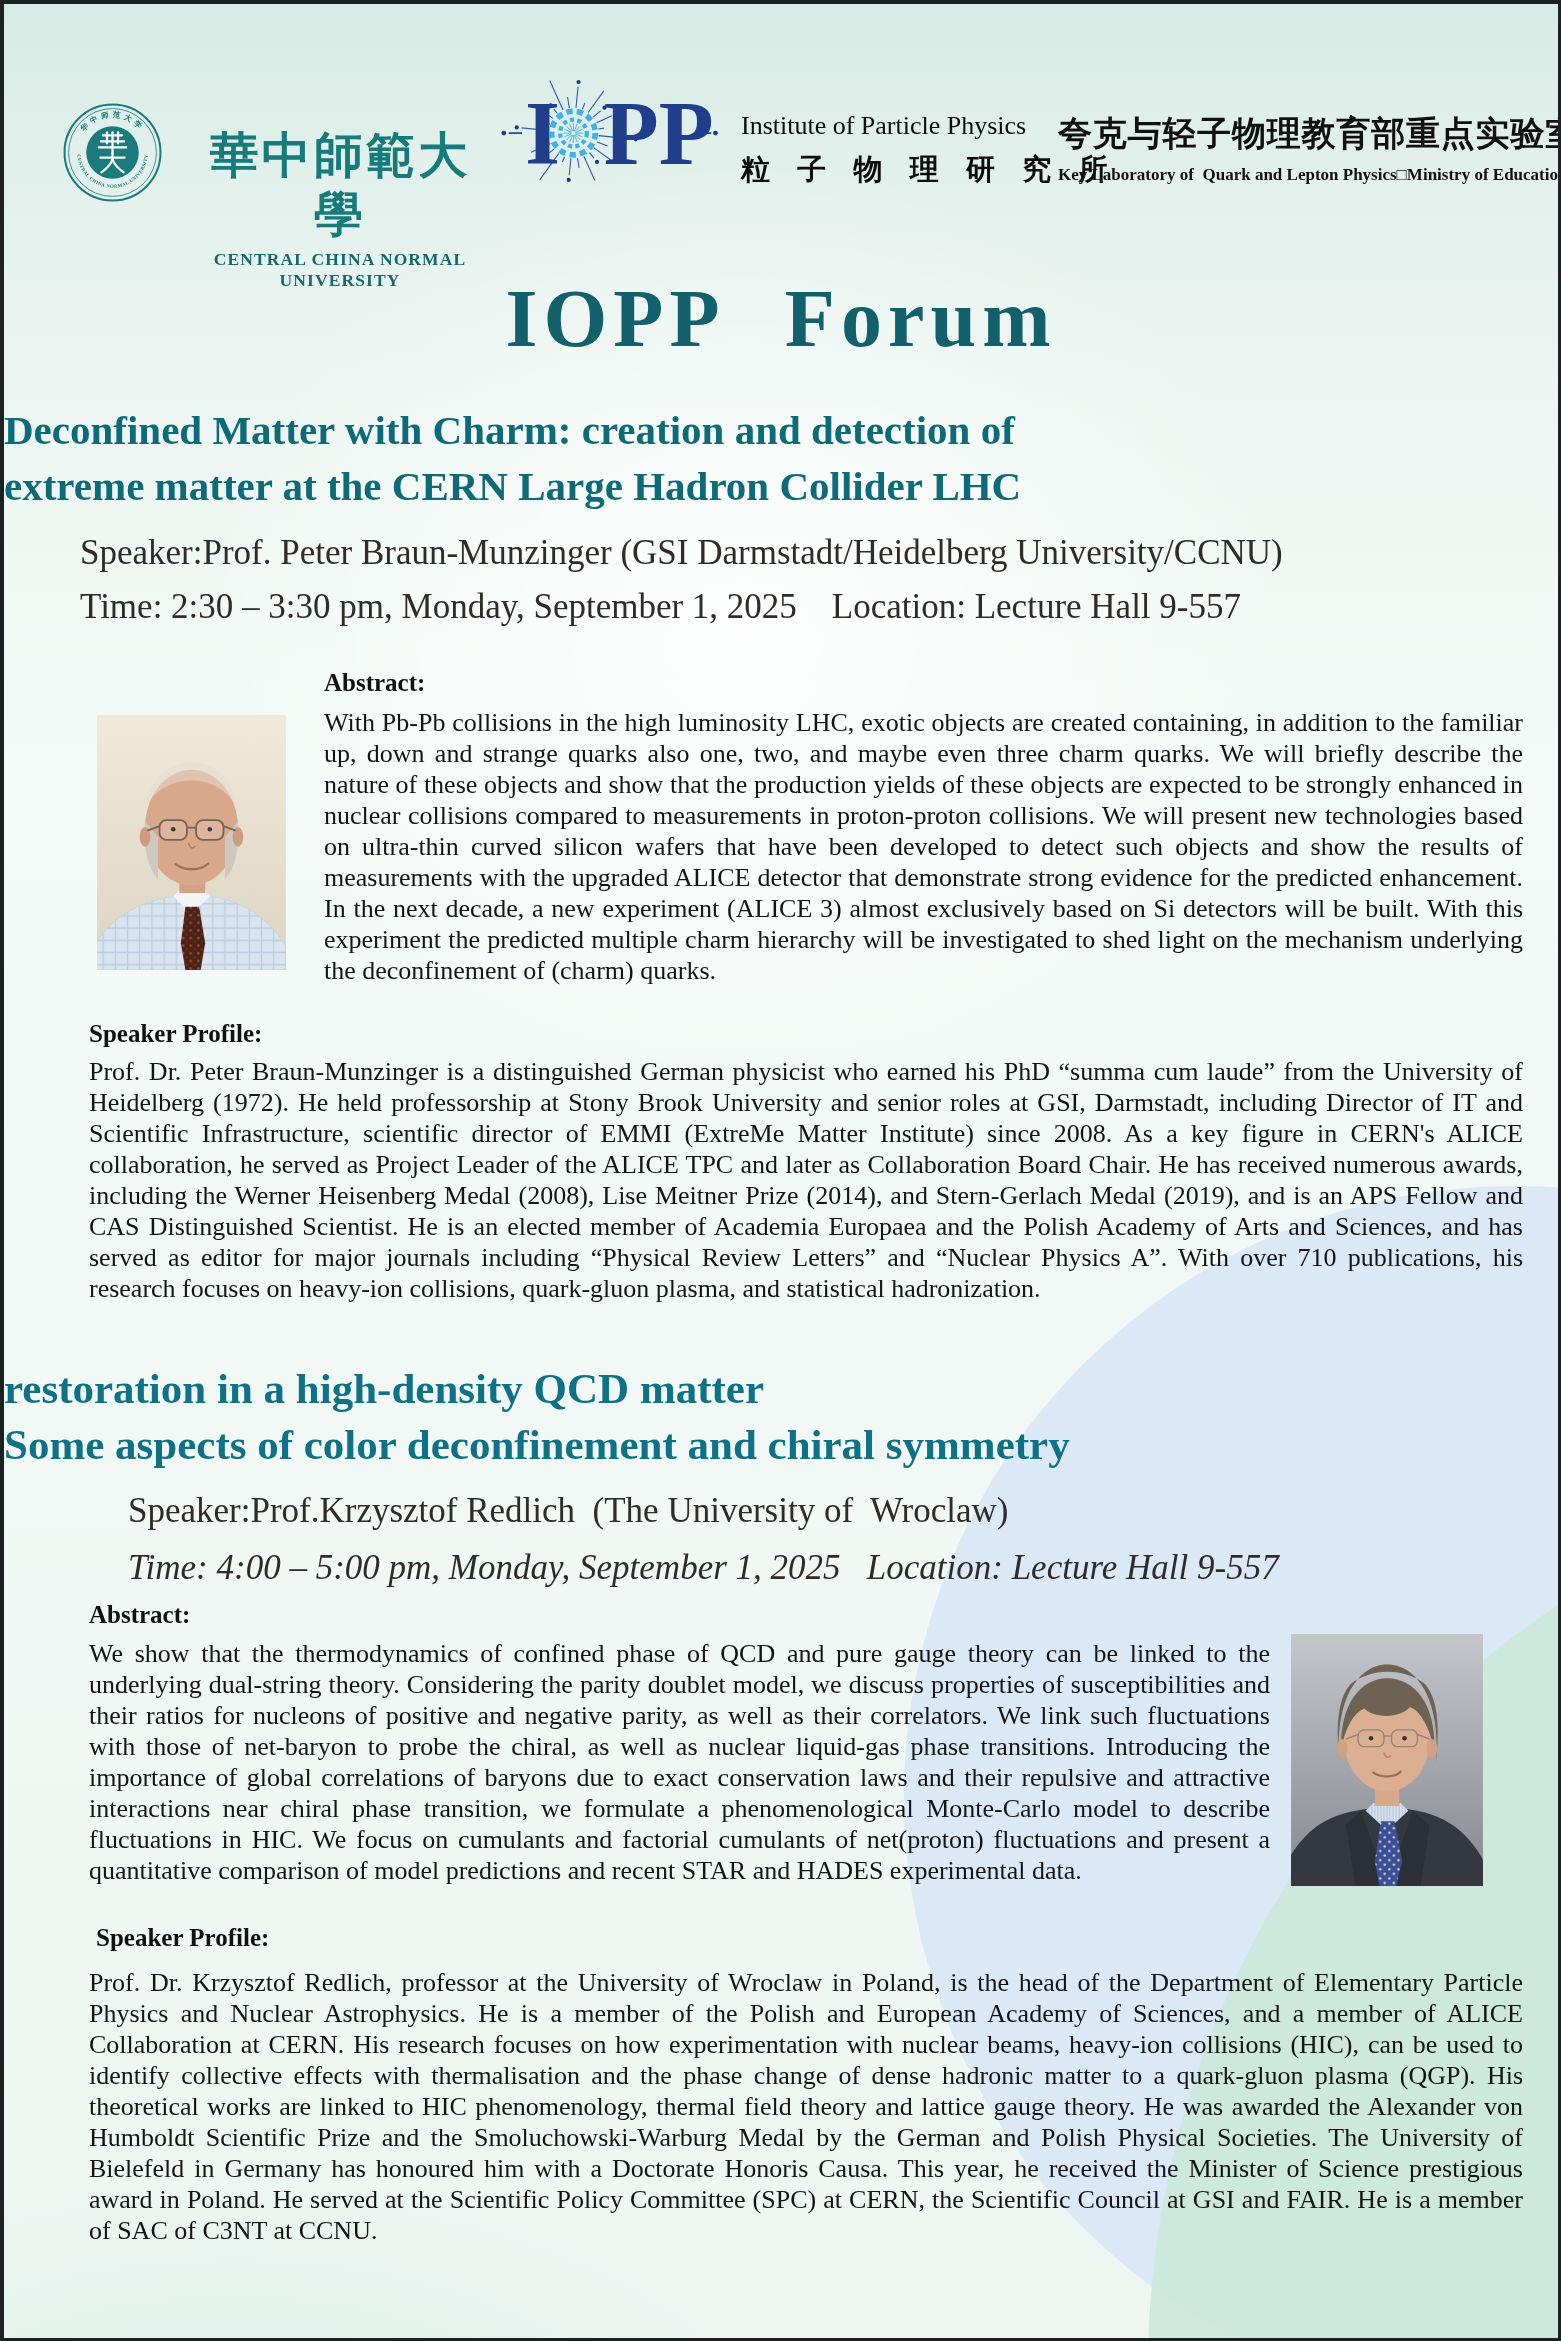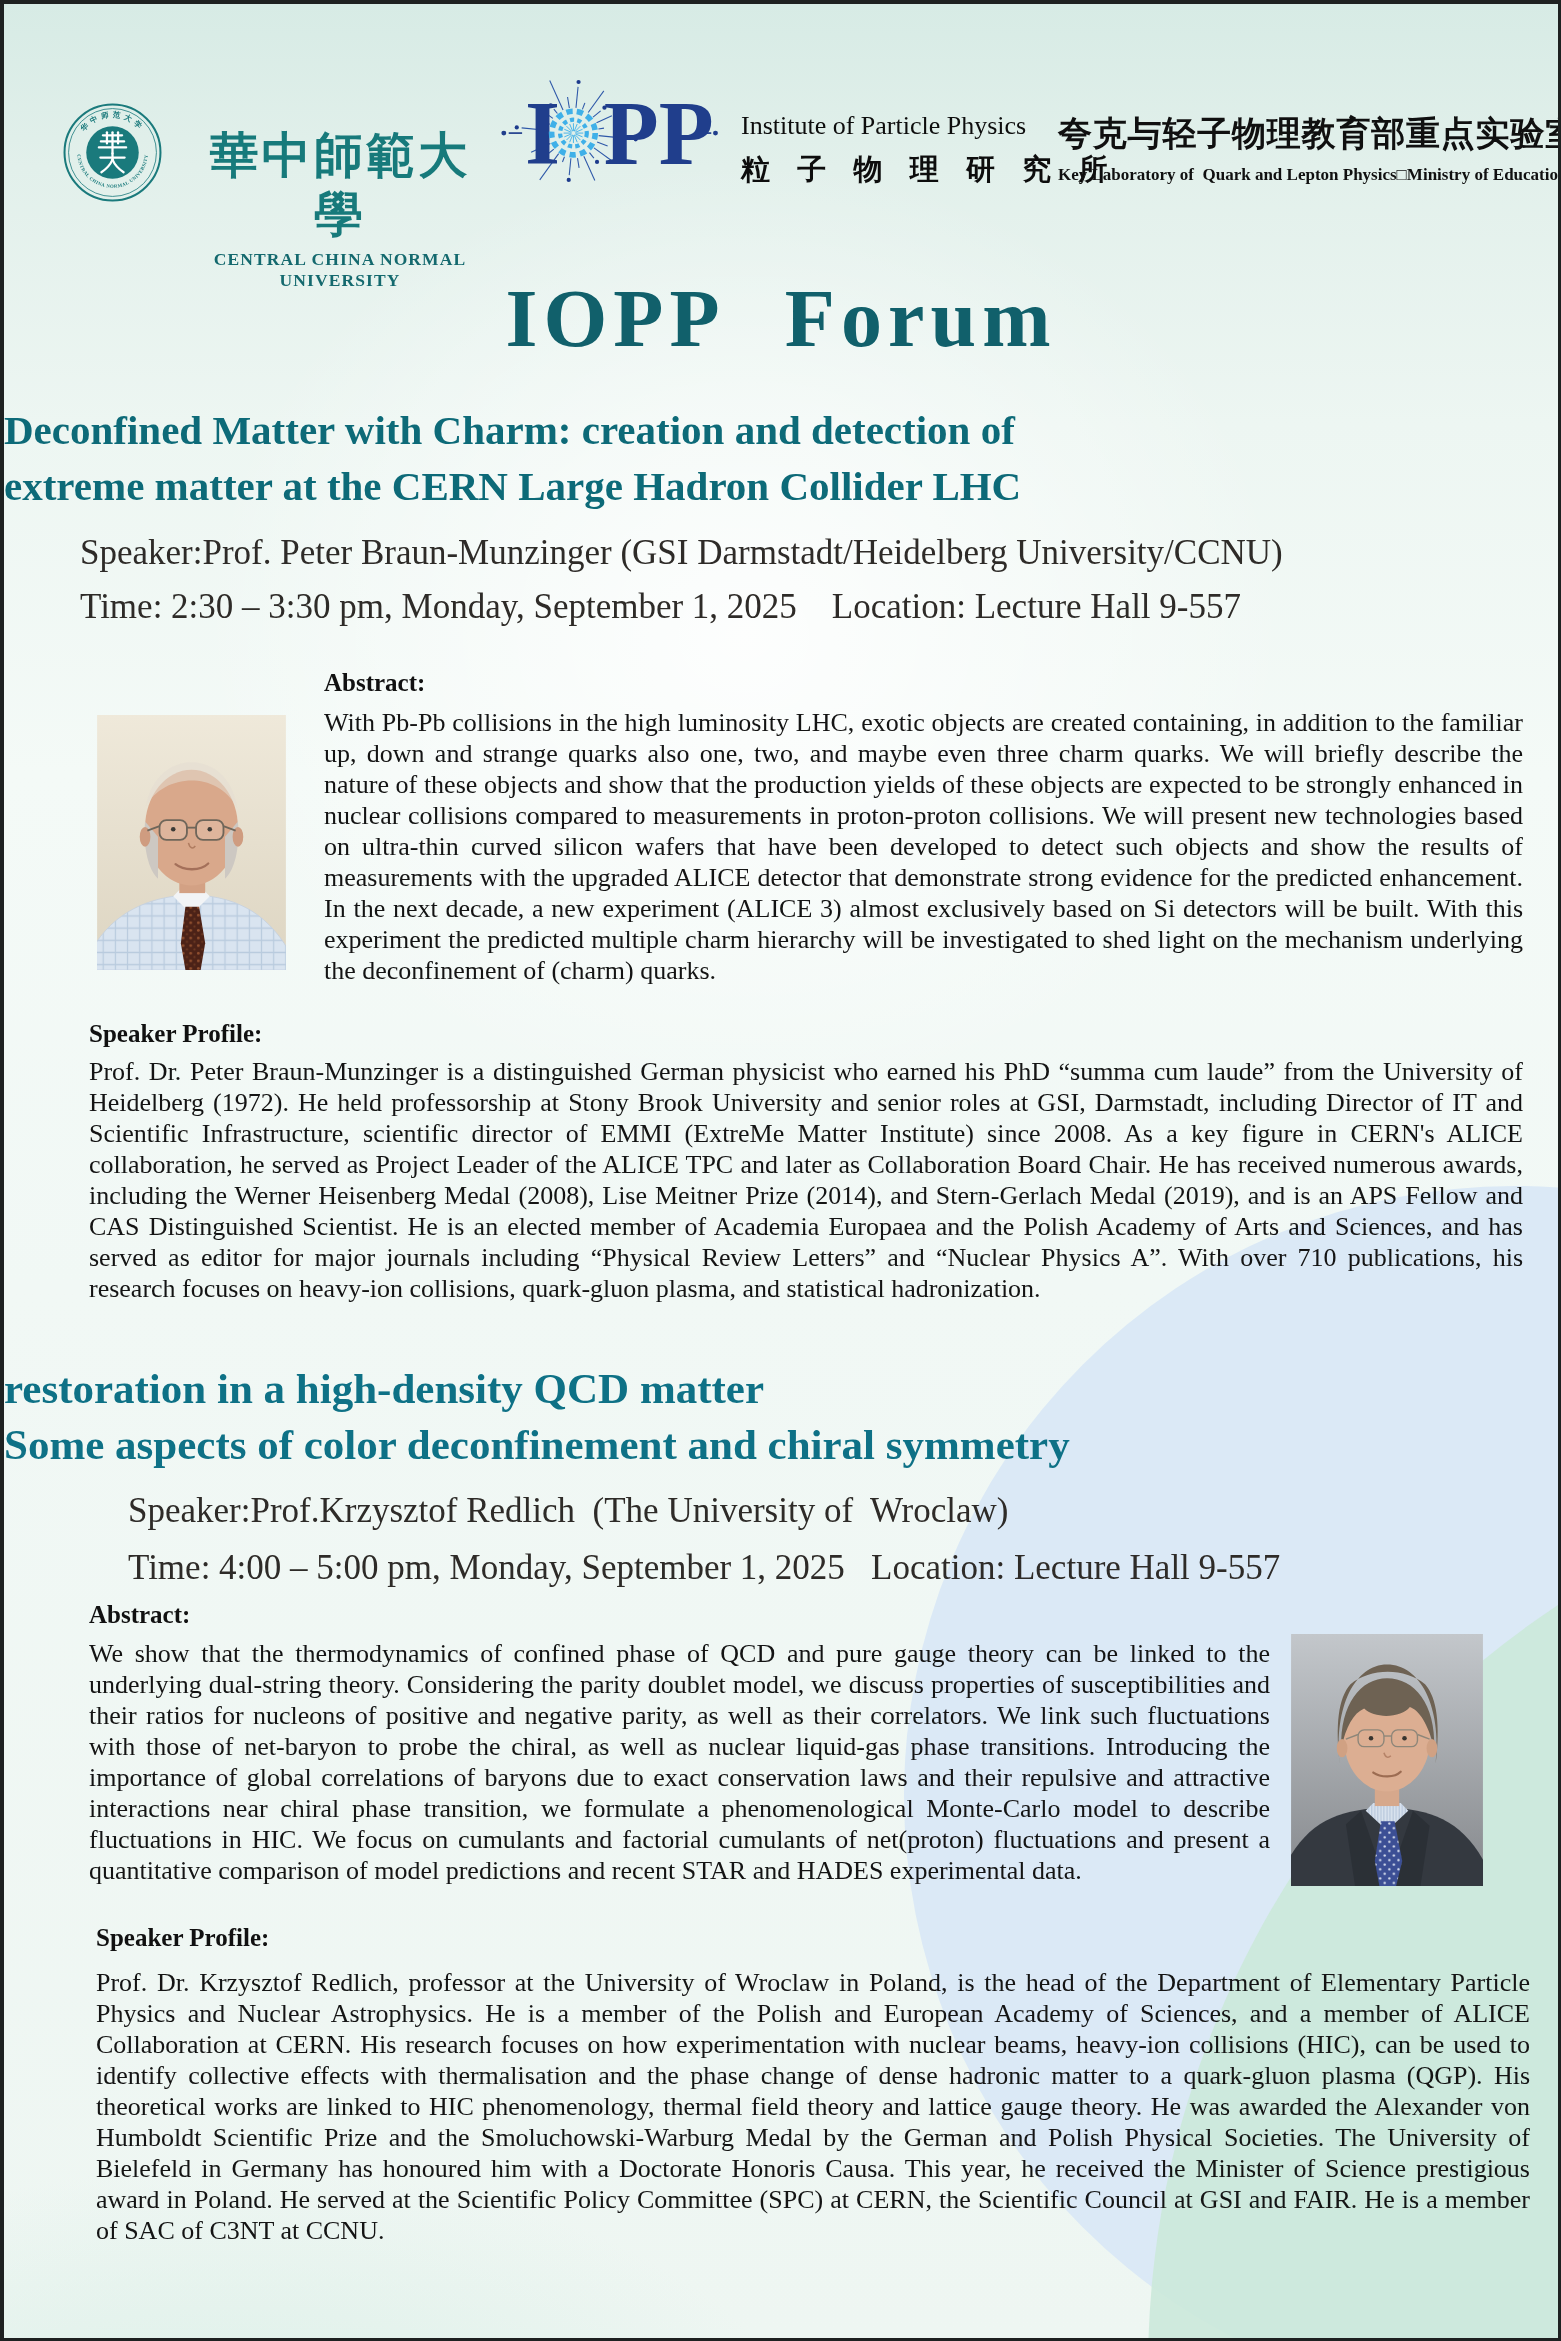--- a/index.html
+++ b/index.html
@@ -36,31 +36,31 @@
   .forum-title{left:0;top:268px;width:100%;text-align:center;font-size:82px;font-weight:bold;
                color:#11606b;letter-spacing:6.1px;word-spacing:37px;}
   .talk-title{left:0;width:100%;font-weight:bold;line-height:56px;}
   .talk1-title{top:398px;font-size:41px;color:#0d6a78;}
   .talk2-title{top:1357px;font-size:43px;color:#0e7186;line-height:56px;}
 
   .meta-line{white-space:pre;font-size:35px;color:#2e2b28;}
   .speaker1{left:76px;top:529px;}
   .time1{left:76px;top:583px;}
   .speaker2{left:124px;top:1487px;}
-  .time2{left:124px;top:1544px;}
+  .time2{left:124px;top:1544px;font-style:italic;}
 
   .h-bold{font-size:25px;font-weight:bold;color:#111;}
   .abstract1-h{left:320px;top:665px;}
   .abstract1-t{left:320px;top:703px;width:1199px;}
   .profile1-h{left:85px;top:1016px;}
   .profile1-t{left:85px;top:1052px;width:1434px;}
   .abstract2-h{left:85px;top:1597px;}
   .abstract2-t{left:85px;top:1634px;width:1181px;}
   .profile2-h{left:92px;top:1920px;}
-  .profile2-t{left:85px;top:1963px;width:1434px;margin-left:7px;}
+  .profile2-t{left:85px;top:1963px;width:1434px;}
   .body-t{font-size:26px;line-height:31px;text-align:justify;color:#141414;}
 
   .photo{overflow:hidden;}
   .photo1{left:93px;top:711px;width:189px;height:255px;}
   .photo2{left:1287px;top:1630px;width:192px;height:252px;}
 </style>
 </head>
 <body>
 
 <div class="page">

